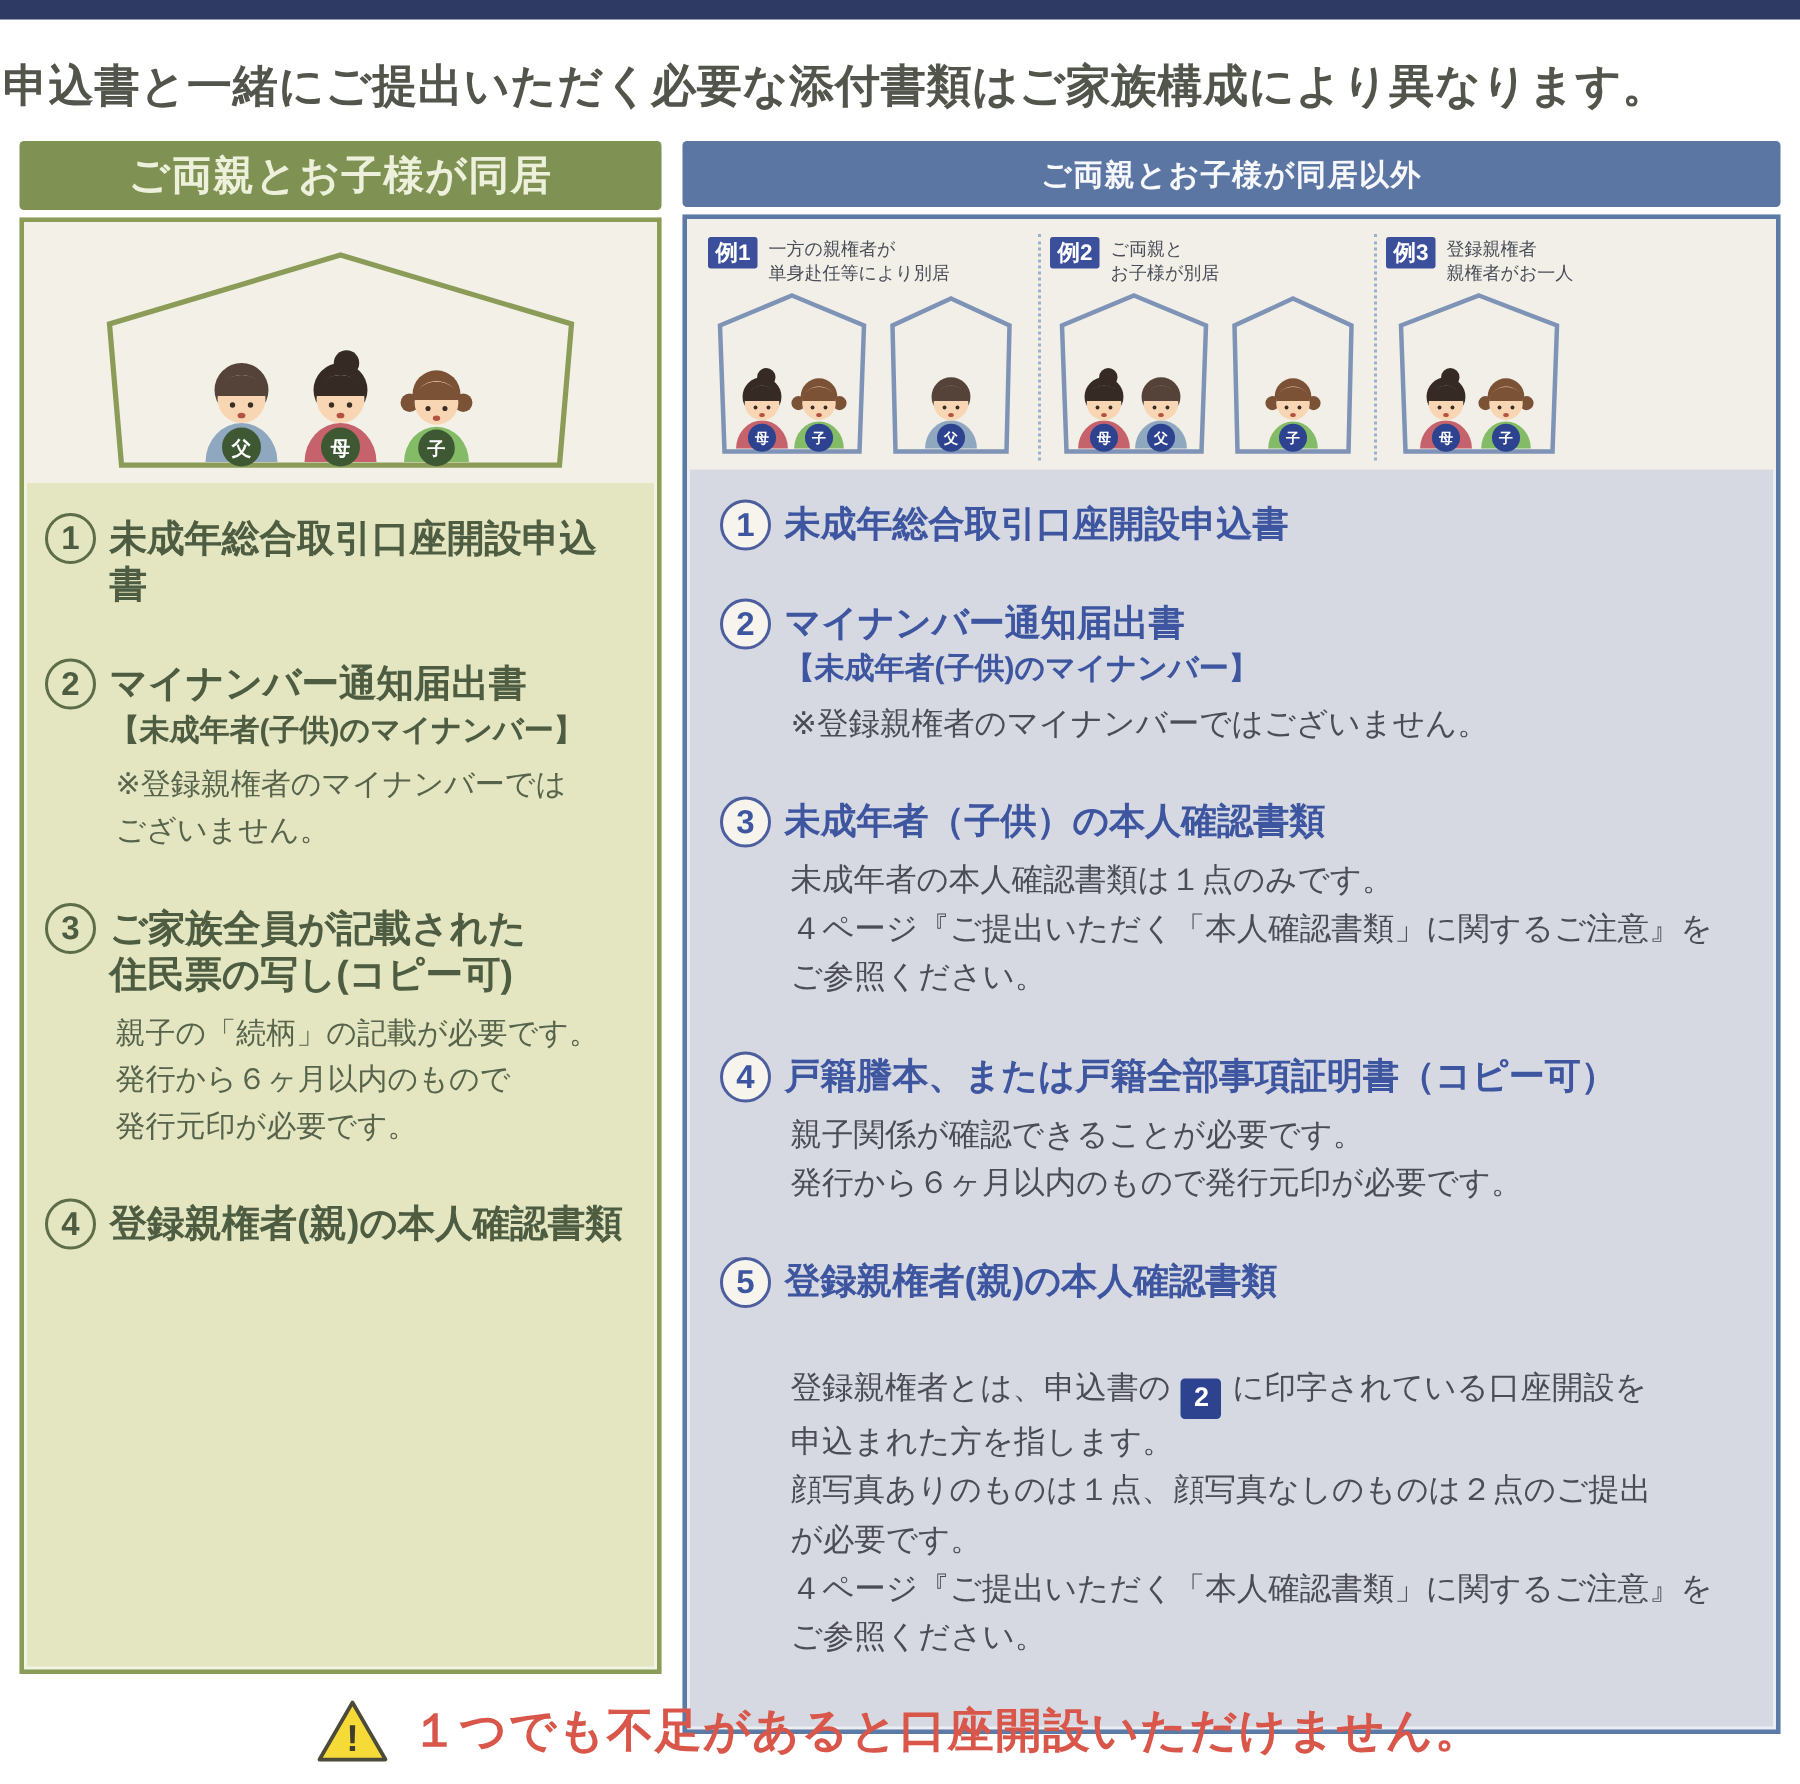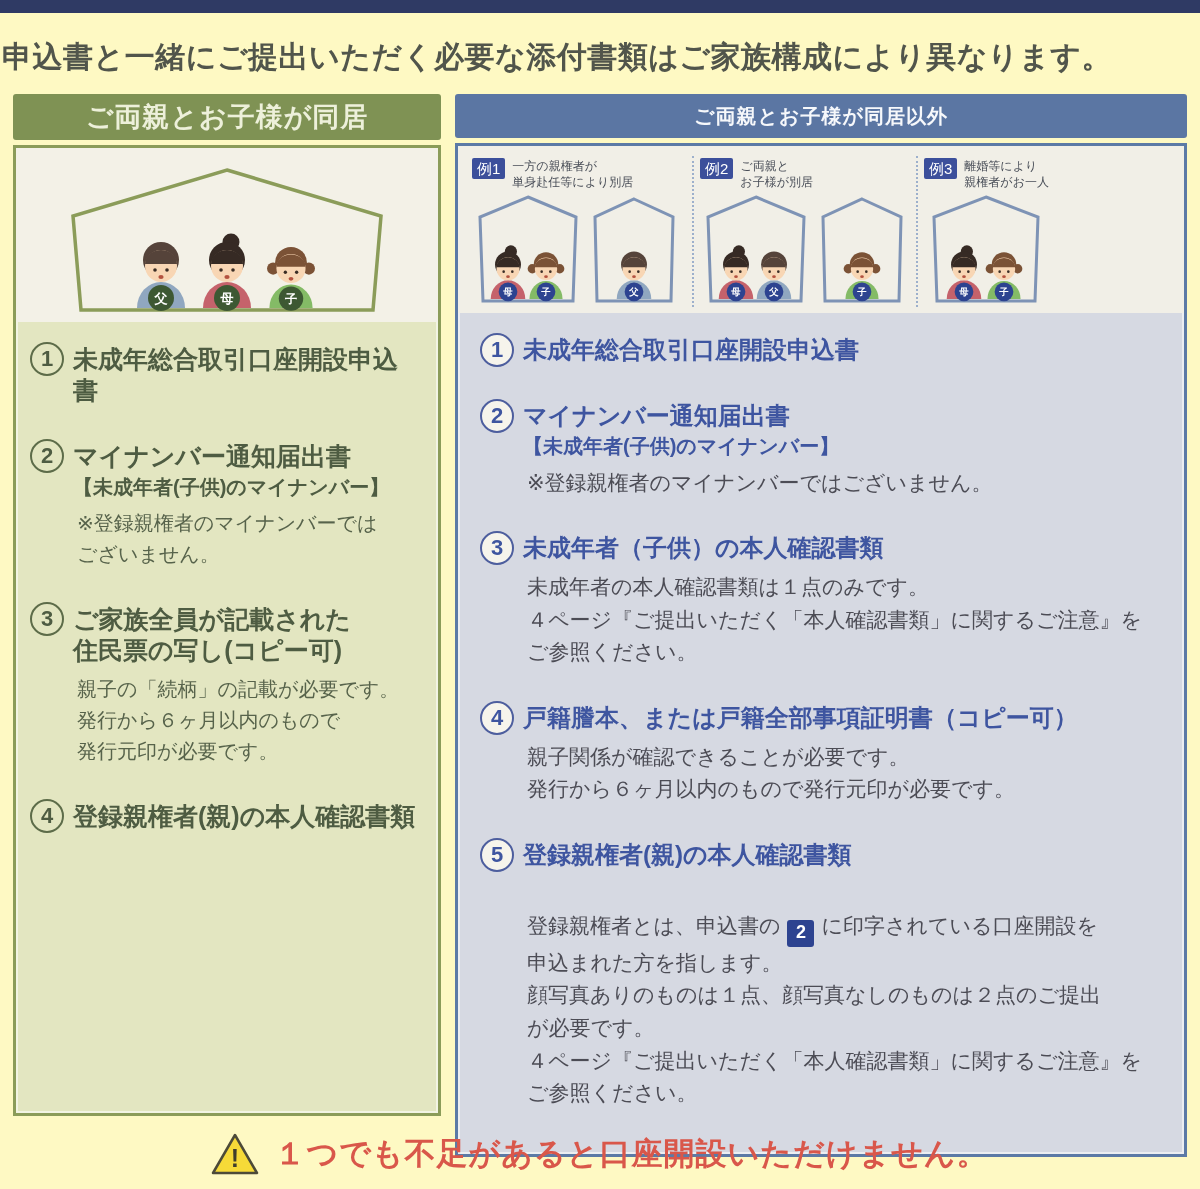--- a/index.html
+++ b/index.html
@@ -1,19 +1,19 @@
 <!DOCTYPE html>
 <html><head>
 <meta charset="utf-8">
 <style>
   html,body{margin:0;padding:0;}
   body{background:#e9e7df;}
   .page{
     width:1200px;height:1189px;margin:0 auto;position:relative;overflow:hidden;
-    background:#fef9c3;
+    background:#ffffff;
     font-family:"Liberation Sans","DejaVu Sans",sans-serif;
     color:#4c4c55;
   }
   .topbar{height:13px;background:#2f3a64;}
   .headline{
     font-size:30px;font-weight:bold;color:#51554b;
     padding:24px 4px 16px 2px;letter-spacing:.5px;white-space:nowrap;
   }
   .columns{display:flex;gap:14px;padding:0 13px;height:1022px;box-sizing:border-box;}
 
@@ -36,21 +36,21 @@
 
   
   .illus{background:#f3f1e7;display:flex;justify-content:center;align-items:flex-end;
          padding:12px 0 6px;flex:0 0 auto;}
   .examples{background:#f1efe7;display:flex;align-items:stretch;padding:10px 6px 6px 8px;flex:0 0 auto;}
   .example{display:flex;flex-direction:column;padding:2px 8px 2px 6px;box-sizing:border-box;}
   .example + .example{border-left:2px dotted #9db0cc;}
   .ex1{flex:0 0 226px;} .ex2{flex:0 0 220px;} .ex3{flex:0 0 200px;} .ex4{flex:1;}
   .ex-head{display:flex;gap:7px;align-items:flex-start;}
   .ex-badge{
-    flex:0 0 auto;background:#3c4f9b;color:#fff;font-size:15px;font-weight:normal;
+    flex:0 0 auto;background:#3c4f9b;color:#fff;font-size:15px;font-weight:bold;
     padding:3px 5px;border-radius:2px;line-height:1;
   }
   .ex-label{font-size:12px;color:#484d57;line-height:1.32;white-space:pre-line;font-weight:400;padding-top:1px;}
   .ex-houses{margin-top:auto;display:flex;align-items:flex-end;}
   svg .sv-txt{font-family:"Liberation Sans","DejaVu Sans",sans-serif;font-weight:bold;}
 
   
   .list{flex:1;padding:22px 16px 10px 14px;}
   .blue-list{padding:22px 26px 10px 22px;}
   .item{display:flex;gap:9px;margin-bottom:34px;}
@@ -249,21 +249,21 @@
                     <circle cx="0" cy="-10" r="13" fill="#2d4390"></circle>
                   <text class="sv-txt" x="0" y="-5" text-anchor="middle" font-size="13" fill="#fff">子</text>
                 </g>
               </svg>
             </div>
           </div>
 
           <div class="example ex3">
             <div class="ex-head">
               <span class="ex-badge">例3</span>
-              <span class="ex-label">離婚等により
+              <span class="ex-label">登録親権者
 親権者がお一人</span>
             </div>
             <div class="ex-houses">
               <svg width="126" height="114" viewBox="0 0 126 114">
                 <polygon points="62,6 114,26 111,110 13,110 10,26" fill="none" stroke="#7e93b5" stroke-width="3"></polygon>
                 <g transform="translate(40,108) scale(0.72)">
                   <use href="#pm"></use>
                     <circle cx="0" cy="-10" r="13" fill="#2d4390"></circle>
                   <text class="sv-txt" x="0" y="-5" text-anchor="middle" font-size="13" fill="#fff">母</text>
                 </g>

